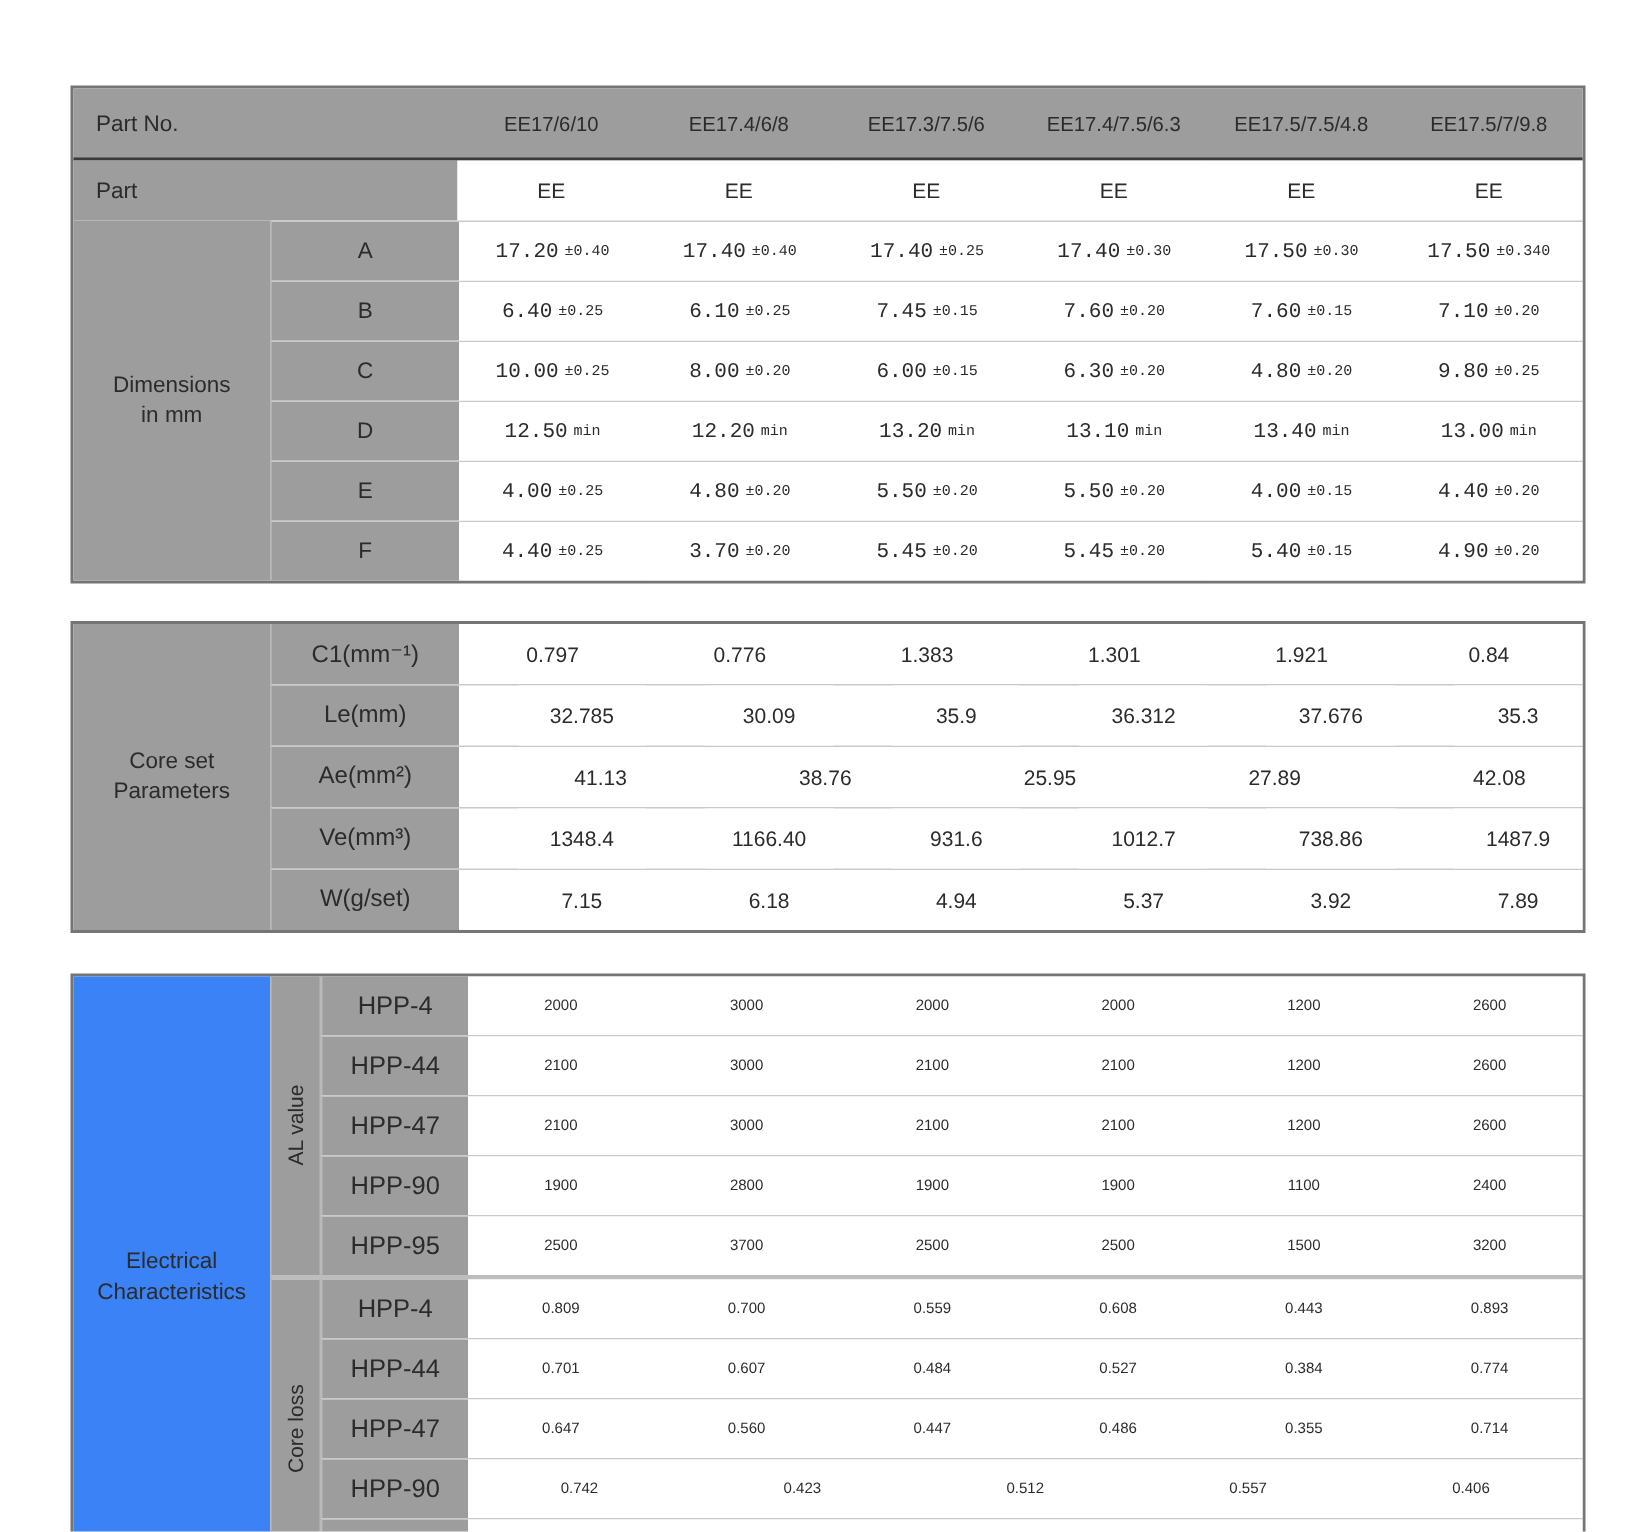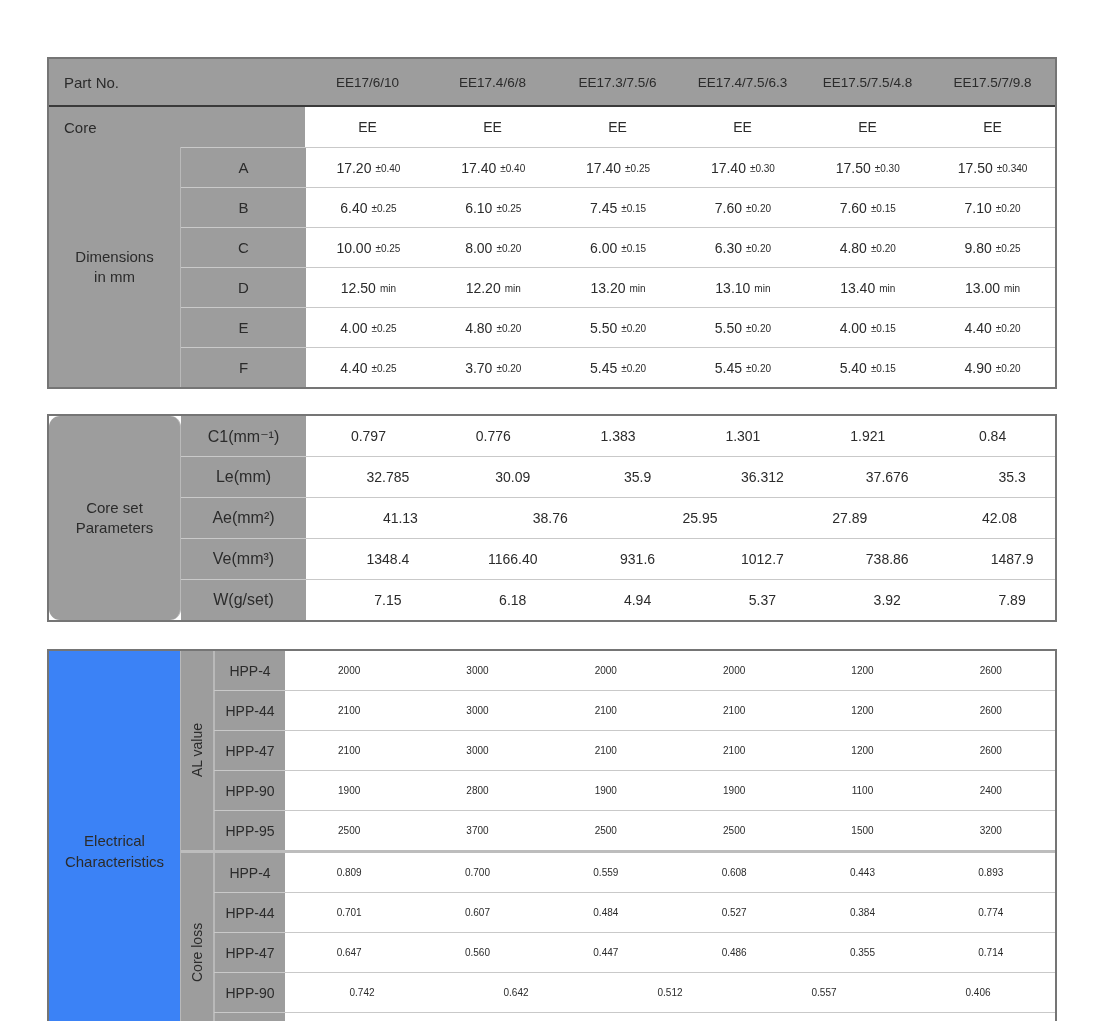--- a/index.html
+++ b/index.html
@@ -35,30 +35,29 @@
   .dim-body{display:flex;}
   .dim-group{
     width:131px;background:#9d9d9d;
     display:flex;align-items:center;justify-content:center;text-align:center;
     font-size:15px;line-height:1.35;
     border-right:1px solid #b9b9b9;
   }
   .dim-rows{flex:1;}
   .dim-row{display:flex;height:39px;border-top:1px solid #c9c9c9;}
   .dim-label{width:125px;font-size:15px;}
-  .dim-cell{flex:1;background:#fff;font-size:14px;}
+  .dim-cell{flex:1;background:#fff;font-size:14px;font-family:Liberation Mono, monospace;}
   .tol{font-size:10px;margin-left:4px;position:relative;top:1px;}
   
   .t2-body{display:flex;}
   .t2-group{
     width:131px;background:#9d9d9d;
     display:flex;align-items:center;justify-content:center;text-align:center;
     font-size:15px;line-height:1.35;
     border-right:1px solid #b9b9b9;
-    border-radius:11px;
   }
   .t2-rows{flex:1;}
   .t2-row{display:flex;height:40px;}
   .t2-row + .t2-row{border-top:1px solid #c9c9c9;gap:39px;}
   .t2-label{width:125px;font-size:16px;}
   .t2-cell{flex:1;background:#fff;font-size:14px;}
   
   .t3-body{display:flex;}
   .t3-group{
     width:131px;background:#3b82f6;
@@ -72,42 +71,42 @@
   .t3-vlabel{
     width:32px;background:#9d9d9d;
     display:flex;align-items:center;justify-content:center;
     font-size:14px;
     writing-mode:vertical-rl;transform:rotate(180deg);
     border-left:1px solid #b9b9b9;
   }
   .t3-rows{flex:1;}
   .t3-row{display:flex;height:39px;}
   .t3-row + .t3-row{border-top:1px solid #c9c9c9;}
-  .t3-label{width:71px;font-size:14px;border-left:1px solid #b9b9b9;}
+  .t3-label{width:98px;font-size:17px;border-left:1px solid #b9b9b9;}
   .t3-cell{flex:1;background:#fff;font-size:10px;}
 </style>
 </head>
 <body>
 
 <div class="page">
 
   <div class="tbl tbl-gap1">
     <div class="row header-row">
       <div class="cell corner-cell">Part No.</div>
       <div style="display:flex;flex:1" id="t1-parts">
           <div class="cell part-cell">EE17/6/10</div>
           <div class="cell part-cell">EE17.4/6/8</div>
           <div class="cell part-cell">EE17.3/7.5/6</div>
           <div class="cell part-cell">EE17.4/7.5/6.3</div>
           <div class="cell part-cell">EE17.5/7.5/4.8</div>
           <div class="cell part-cell">EE17.5/7/9.8</div>
         </div>
     </div>
     <div class="row type-row">
-      <div class="cell type-label gray">Core</div>
+      <div class="cell type-label gray">Part</div>
       <div style="display:flex;flex:1" id="t1-types">
           <div class="cell type-cell">EE</div>
           <div class="cell type-cell">EE</div>
           <div class="cell type-cell">EE</div>
           <div class="cell type-cell">EE</div>
           <div class="cell type-cell">EE</div>
           <div class="cell type-cell">EE</div>
         </div>
     </div>
     <div class="dim-body">
@@ -426,21 +425,21 @@
                 <div class="cell t3-cell">0.647</div>
                 <div class="cell t3-cell">0.560</div>
                 <div class="cell t3-cell">0.447</div>
                 <div class="cell t3-cell">0.486</div>
                 <div class="cell t3-cell">0.355</div>
                 <div class="cell t3-cell">0.714</div>
               </div>
               <div class="t3-row">
                 <div class="cell t3-label gray">HPP-90</div>
                 <div class="cell t3-cell">0.742</div>
-                <div class="cell t3-cell">0.642</div>
+                <div class="cell t3-cell">0.423</div>
                 <div class="cell t3-cell">0.512</div>
                 <div class="cell t3-cell">0.557</div>
                 <div class="cell t3-cell">0.406</div>
               </div>
               <div class="t3-row">
                 <div class="cell t3-label gray">HPP-95</div>
                 <div class="cell t3-cell">0.701</div>
                 <div class="cell t3-cell">0.607</div>
                 <div class="cell t3-cell">0.484</div>
                 <div class="cell t3-cell">0.527</div>

